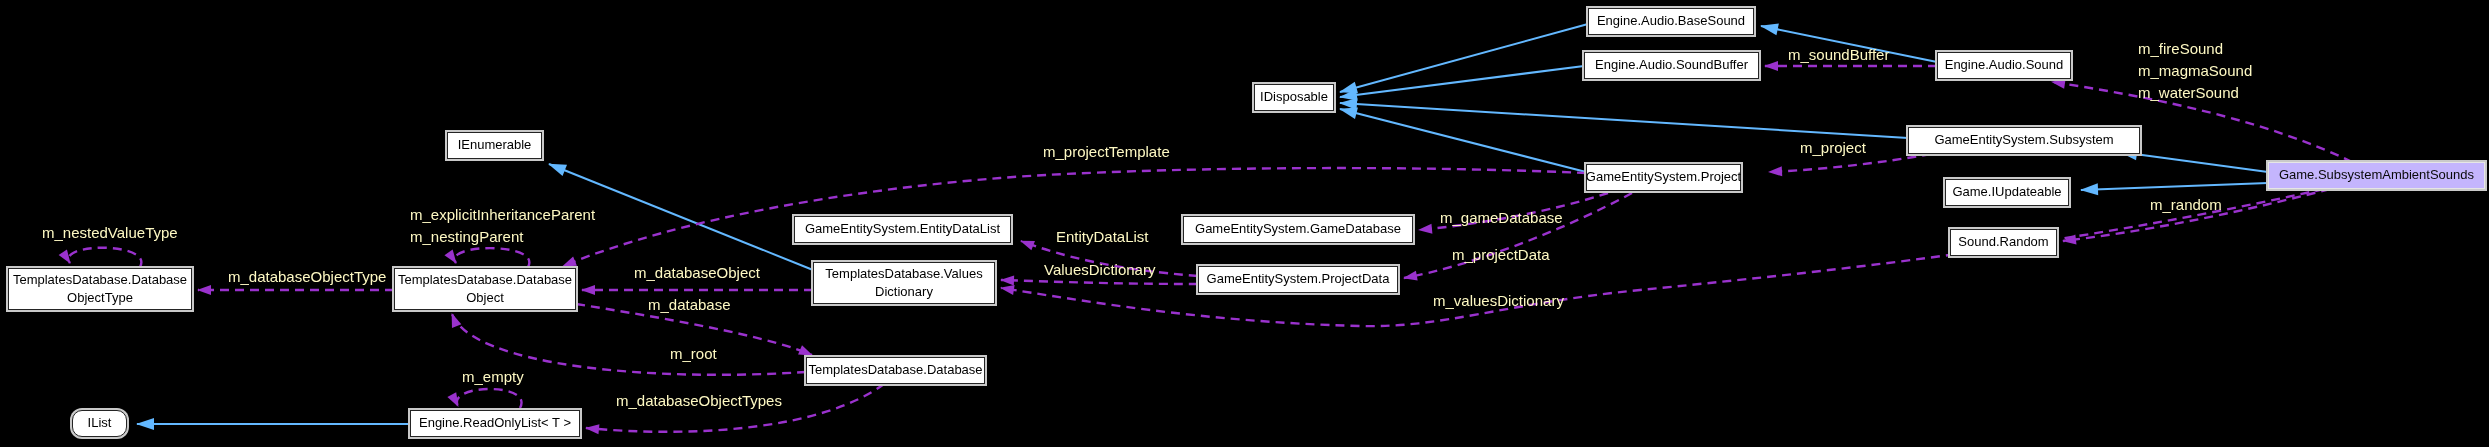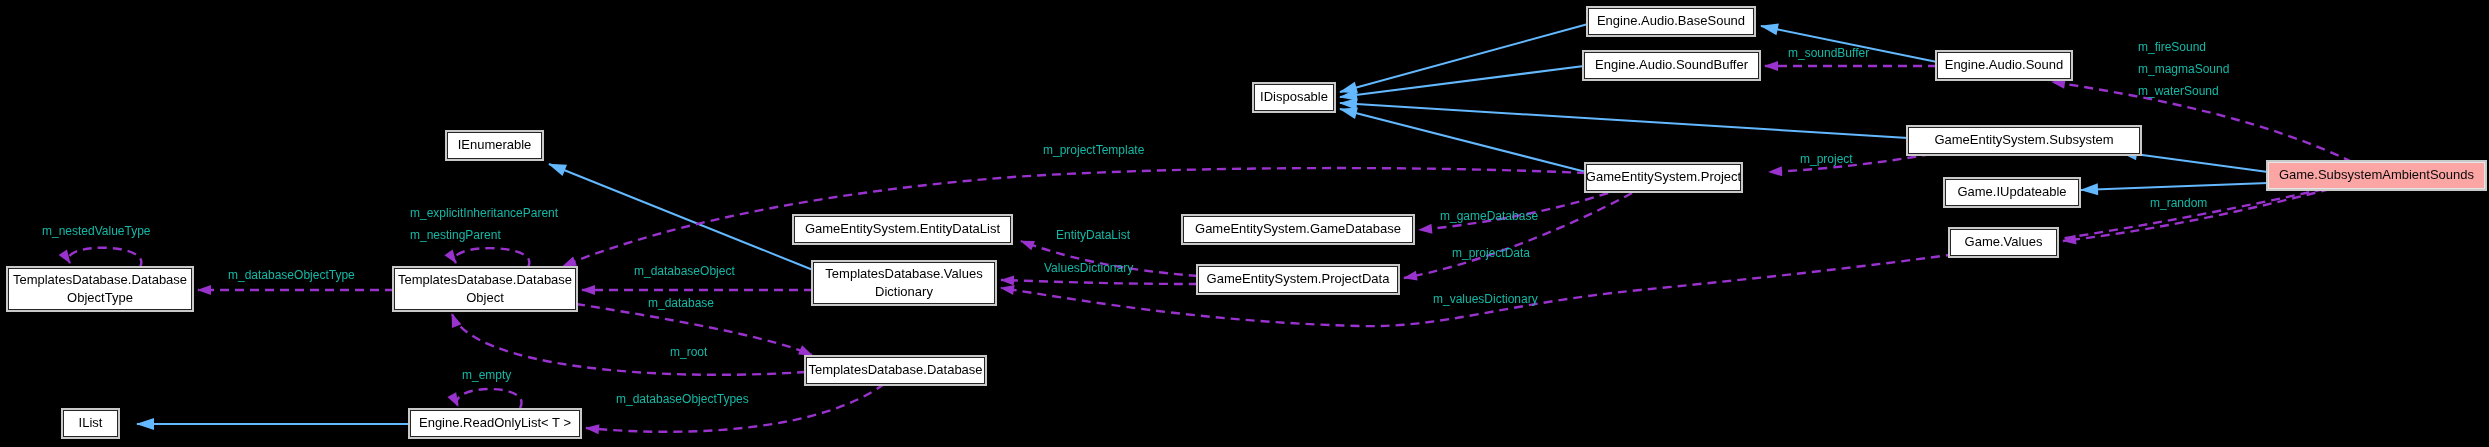--- a/index.html
+++ b/index.html
@@ -5,22 +5,22 @@
   html,body{margin:0;padding:0;background:#000;}
   #canvas{position:relative;width:2489px;height:447px;background:#000;overflow:hidden;
           font-family:"Liberation Sans","DejaVu Sans",sans-serif;}
   #edges{position:absolute;left:0;top:0;width:2489px;height:447px;}
   .edge-blue{stroke:#63b8ff;stroke-width:2;fill:none;}
   .edge-purple{stroke:#9a32cd;stroke-width:2.4;fill:none;stroke-dasharray:9 6;}
   .node{position:absolute;background:#ffffff;border:1px solid #242424;
         box-shadow:0 0 0 2px #c9c9c9;color:#000;font-size:13px;line-height:1.4;
         display:flex;align-items:center;justify-content:center;text-align:center;
         white-space:pre-line;box-sizing:border-box;cursor:pointer;}
-  .node.highlight{background:#fca5a5;border:1px solid #e6e6e6;color:#0a0a0a;cursor:default;}
-  .edge-label{position:absolute;color:#14b8a6;font-size:12px;white-space:nowrap;}
+  .node.highlight{background:#c4b5fd;border:1px solid #e6e6e6;color:#0a0a0a;cursor:default;}
+  .edge-label{position:absolute;color:#fef9c3;font-size:15px;white-space:nowrap;}
 </style>
 </head>
 <body>
 
 <div id="canvas">
   <svg id="edges" viewBox="0 0 2489 447">
     <defs>
       <marker id="arrowBlue" markerUnits="userSpaceOnUse" markerWidth="20" markerHeight="14" refX="17" refY="0" orient="auto" viewBox="-1 -7 20 14">
         <path d="M0,-6 L18,0 L0,6 Z" fill="#63b8ff"></path>
       </marker>
@@ -60,41 +60,41 @@
   </svg>
   <div id="nodes">
       <div class="node" style="left: 1588px; top: 8px; width: 166px; min-height: 27px;">Engine.Audio.BaseSound</div>
       <div class="node" style="left: 1584px; top: 52px; width: 175px; min-height: 27px;">Engine.Audio.SoundBuffer</div>
       <div class="node" style="left: 1937px; top: 52px; width: 134px; min-height: 27px;">Engine.Audio.Sound</div>
       <div class="node" style="left: 1254px; top: 84px; width: 80px; min-height: 27px;">IDisposable</div>
       <div class="node" style="left: 447px; top: 132px; width: 95px; min-height: 27px;">IEnumerable</div>
       <div class="node" style="left: 1908px; top: 127px; width: 232px; min-height: 27px;">GameEntitySystem.Subsystem</div>
       <div class="node highlight" style="left: 2268px; top: 162px; width: 217px; min-height: 27px;">Game.SubsystemAmbientSounds</div>
       <div class="node" style="left: 1586px; top: 164px; width: 155px; min-height: 27px;">GameEntitySystem.Project</div>
-      <div class="node" style="left: 1945px; top: 179px; width: 134px; min-height: 27px;">Game.IUpdateable</div>
-      <div class="node" style="left: 1950px; top: 229px; width: 107px; min-height: 27px;">Game.Values</div>
+      <div class="node" style="left: 1945px; top: 179px; width: 124px; min-height: 27px;">Game.IUpdateable</div>
+      <div class="node" style="left: 1950px; top: 229px; width: 107px; min-height: 27px;">Sound.Random</div>
       <div class="node" style="left: 794px; top: 216px; width: 217px; min-height: 27px;">GameEntitySystem.EntityDataList</div>
       <div class="node" style="left: 1183px; top: 216px; width: 230px; min-height: 27px;">GameEntitySystem.GameDatabase</div>
       <div class="node" style="left: 813px; top: 262px; width: 182px; min-height: 42px;">TemplatesDatabase.Values
 Dictionary</div>
       <div class="node" style="left: 1198px; top: 266px; width: 200px; min-height: 27px;">GameEntitySystem.ProjectData</div>
       <div class="node" style="left: 8px; top: 268px; width: 184px; min-height: 42px;">TemplatesDatabase.Database
 ObjectType</div>
       <div class="node" style="left: 394px; top: 268px; width: 182px; min-height: 42px;">TemplatesDatabase.Database
 Object</div>
       <div class="node" style="left: 806px; top: 357px; width: 179px; min-height: 27px;">TemplatesDatabase.Database</div>
       <div class="node" style="left: 410px; top: 410px; width: 170px; min-height: 27px;">Engine.ReadOnlyList&lt; T &gt;</div>
-      <div class="node" style="left: 63px; top: 410px; width: 55px; min-height: 27px;">IList</div>
+      <div class="node" style="left: 72px; top: 410px; width: 55px; min-height: 27px; border-radius: 10px;">IList</div>
     </div>
   <div id="labels">
       <div class="edge-label" style="left: 1788px; top: 46px;">m_soundBuffer</div>
       <div class="edge-label" style="left: 2138px; top: 40px;">m_fireSound</div>
       <div class="edge-label" style="left: 2138px; top: 62px;">m_magmaSound</div>
       <div class="edge-label" style="left: 2138px; top: 84px;">m_waterSound</div>
-      <div class="edge-label" style="left: 1800px; top: 139px; margin-top: 13px;">m_project</div>
+      <div class="edge-label" style="left: 1800px; top: 139px;">m_project</div>
       <div class="edge-label" style="left: 2150px; top: 196px;">m_random</div>
       <div class="edge-label" style="left: 1043px; top: 143px;">m_projectTemplate</div>
       <div class="edge-label" style="left: 1440px; top: 209px;">m_gameDatabase</div>
       <div class="edge-label" style="left: 1452px; top: 246px;">m_projectData</div>
       <div class="edge-label" style="left: 1433px; top: 292px;">m_valuesDictionary</div>
       <div class="edge-label" style="left: 1056px; top: 228px;">EntityDataList</div>
       <div class="edge-label" style="left: 1044px; top: 261px;">ValuesDictionary</div>
       <div class="edge-label" style="left: 410px; top: 206px;">m_explicitInheritanceParent</div>
       <div class="edge-label" style="left: 410px; top: 228px;">m_nestingParent</div>
       <div class="edge-label" style="left: 42px; top: 224px;">m_nestedValueType</div>

